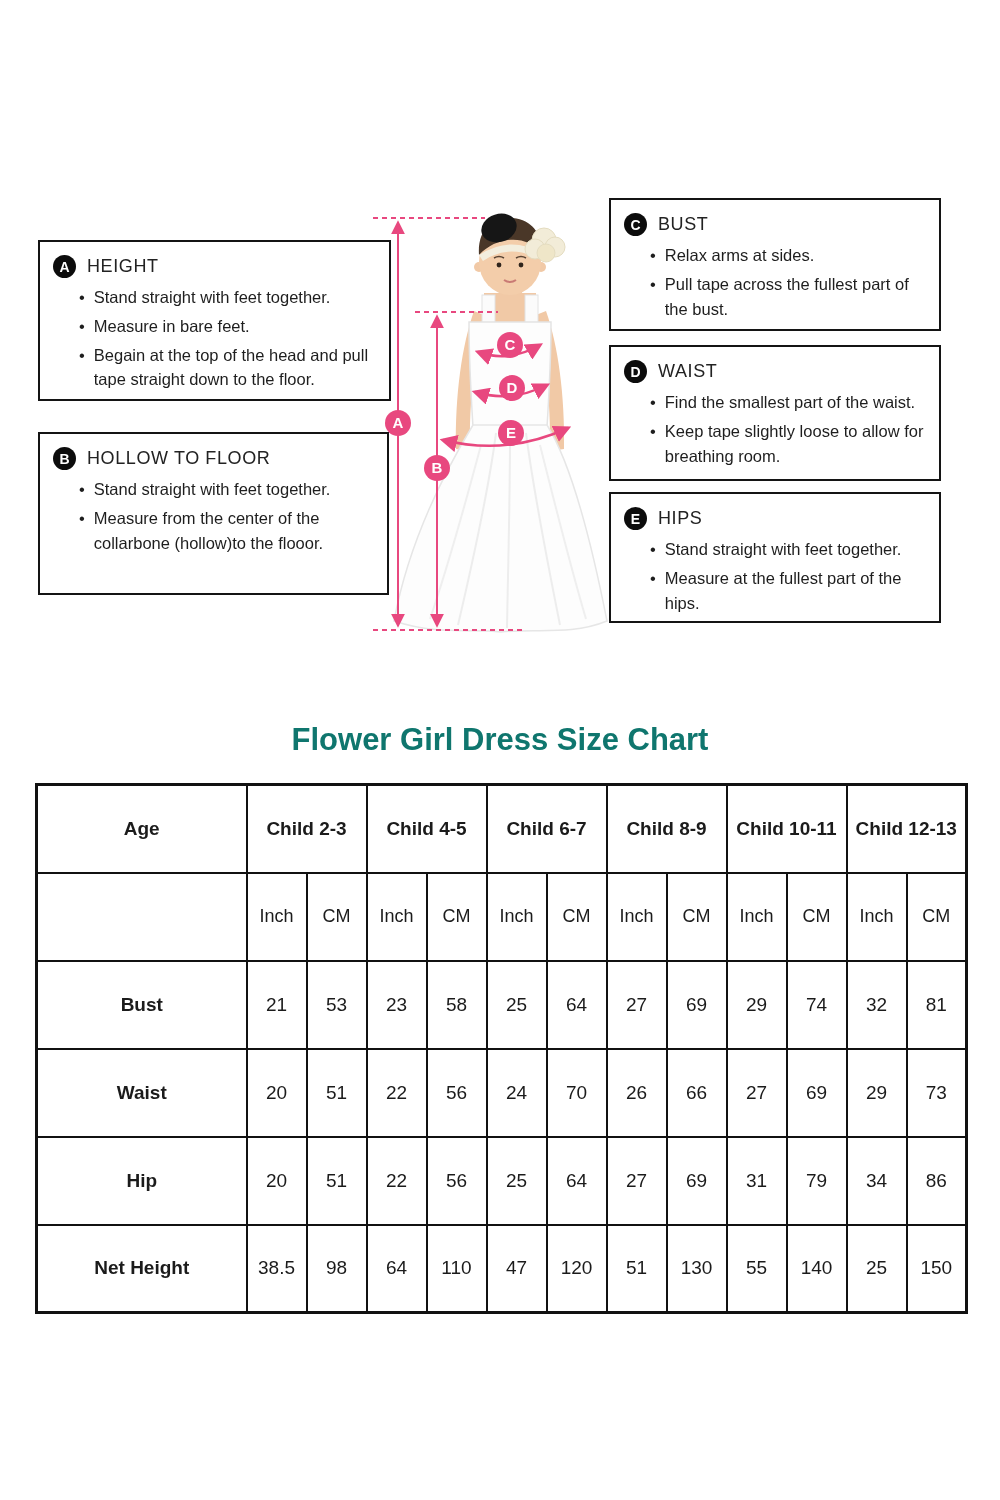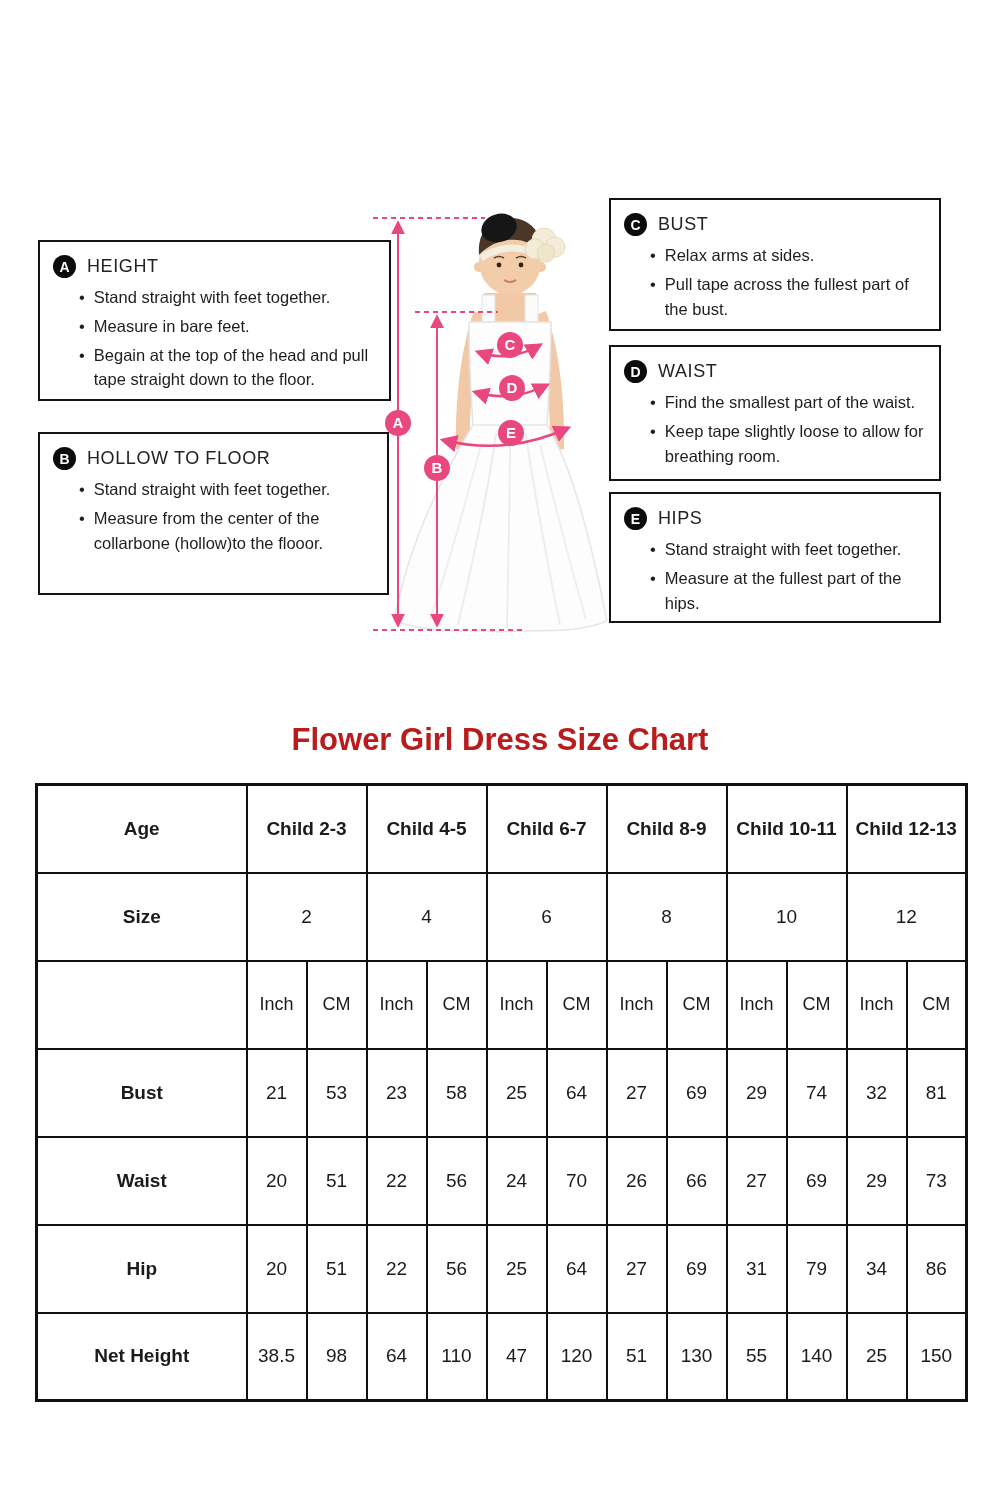--- a/index.html
+++ b/index.html
@@ -23,21 +23,21 @@
   .bullet-row { display:flex; gap:9px; font-size:16.5px; line-height:1.5; color:#1e1e1e; }
   .dot { flex:0 0 auto; }
 
   
   .girl-svg, .overlay-svg { position:absolute; left:350px; top:195px; width:300px; height:455px; }
   .overlay-svg { pointer-events:none; }
   .overlay-svg text { font-family:"Liberation Sans", sans-serif; font-weight:bold; font-size:15px; fill:#ffffff; }
 
   
   .chart-title { position:absolute; top:722px; left:0; width:1000px; text-align:center;
-                 font-size:31px; font-weight:bold; color:#b91c1c; }
+                 font-size:31px; font-weight:bold; color:#0f766e; }
 
   
   .size-table { position:absolute; left:35px; top:783px; border-collapse:collapse; table-layout:fixed;
                 background:#fff; border:3px solid #111; }
   .size-table th, .size-table td { border:2px solid #111; text-align:center; vertical-align:middle; padding:0; }
   .size-table tr { height:88px; }
   .label-cell { font-weight:bold; font-size:19px; }
   .head-cell  { font-weight:bold; font-size:19px;margin-left:38px; }
   .num-cell   { font-weight:normal; font-size:19px; }
   .unit-cell  { font-weight:normal; font-size:18px; }
@@ -236,29 +236,20 @@
     </colgroup>
     <tbody>
         <tr>
           <th class="label-cell">Age</th>
           <th class="head-cell" colspan="2">Child 2-3</th>
           <th class="head-cell" colspan="2">Child 4-5</th>
           <th class="head-cell" colspan="2">Child 6-7</th>
           <th class="head-cell" colspan="2">Child 8-9</th>
           <th class="head-cell" colspan="2">Child 10-11</th>
           <th class="head-cell" colspan="2">Child 12-13</th>
-        </tr>
-        <tr>
-          <th class="label-cell">Size</th>
-          <td class="num-cell" colspan="2">2</td>
-          <td class="num-cell" colspan="2">4</td>
-          <td class="num-cell" colspan="2">6</td>
-          <td class="num-cell" colspan="2">8</td>
-          <td class="num-cell" colspan="2">10</td>
-          <td class="num-cell" colspan="2">12</td>
         </tr>
         <tr>
           <th class="label-cell"></th>
           <td class="unit-cell">Inch</td>
           <td class="unit-cell">CM</td>
           <td class="unit-cell">Inch</td>
           <td class="unit-cell">CM</td>
           <td class="unit-cell">Inch</td>
           <td class="unit-cell">CM</td>
           <td class="unit-cell">Inch</td>

